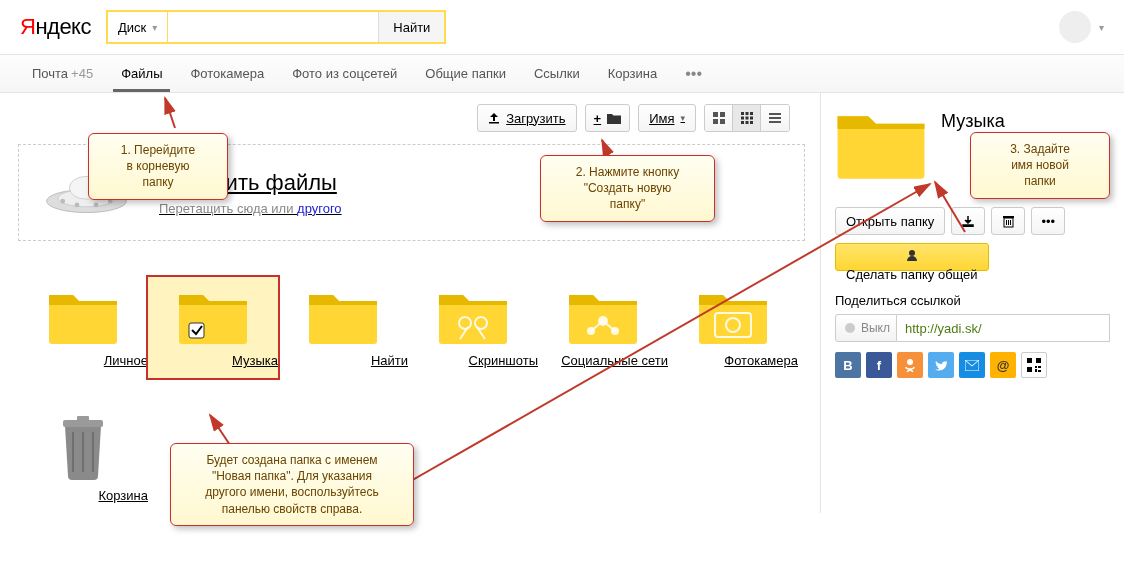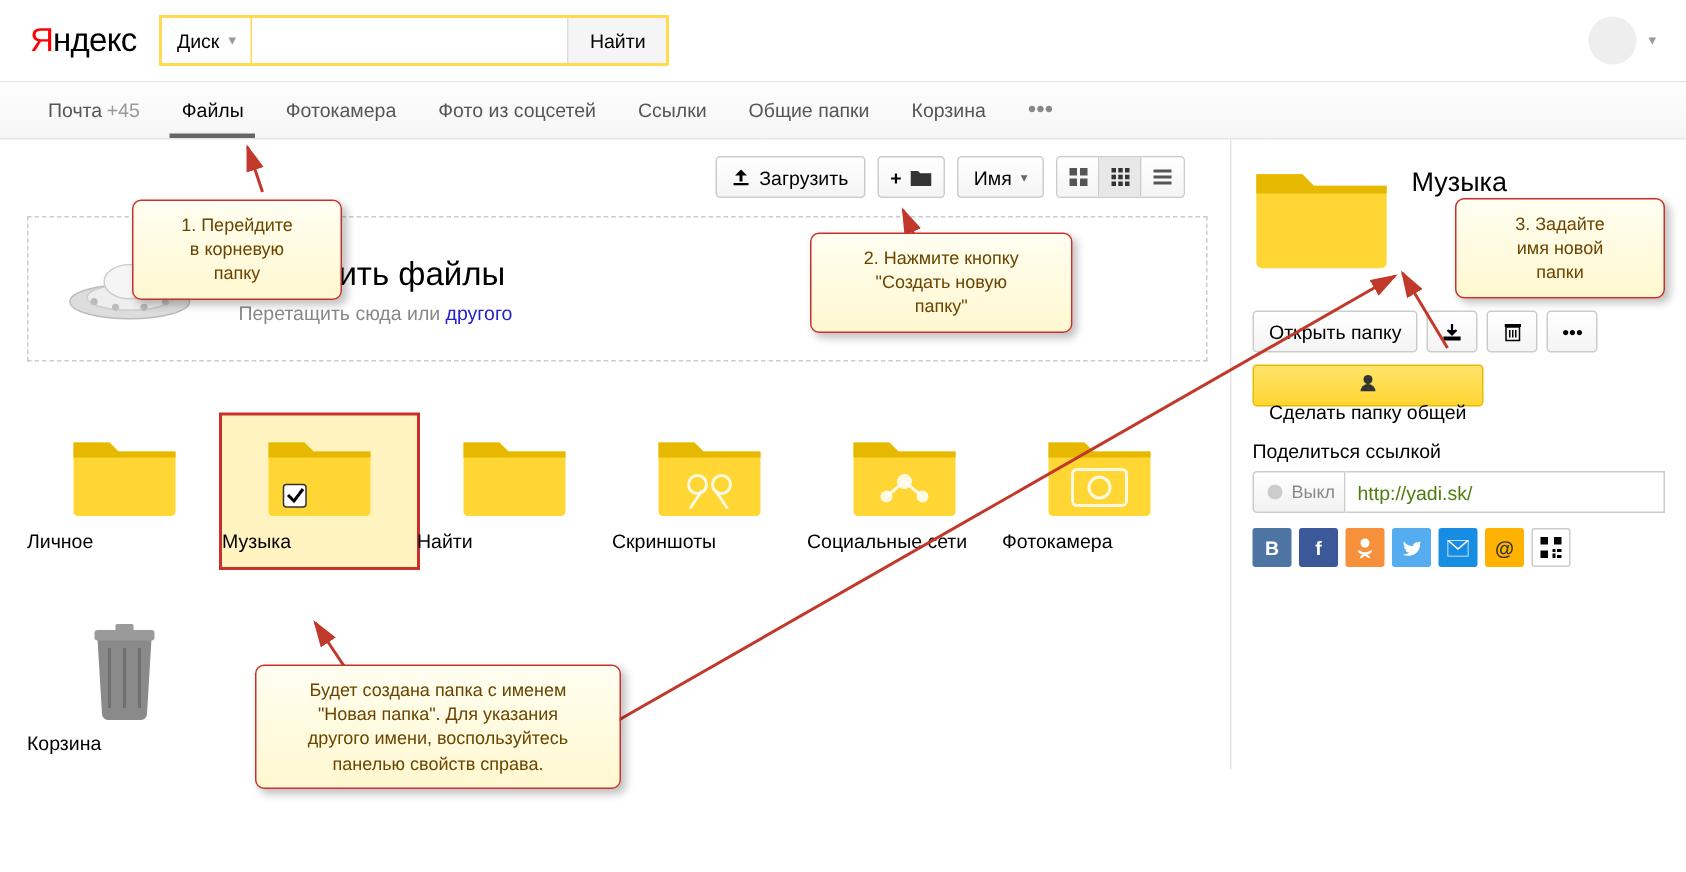--- a/index.html
+++ b/index.html
@@ -21,29 +21,29 @@
   .mail-count { color:#999; margin-left:3px;}
   .nav-more { font-size:16px; color:#888;}
   .toolbar { display:flex; align-items:center; gap:8px; padding:11px 15px 12px 0; justify-content:flex-end;}
   .btn { display:inline-flex; align-items:center; gap:6px; background:linear-gradient(#fff,#f4f4f4); border:1px solid #ccc; border-radius:3px; padding:5px 10px; font-size:13px; cursor:pointer; color:#000; height:28px;}
   .btn .arr { font-size:9px; color:#666;}
   .view-group { display:flex; border:1px solid #ccc; border-radius:3px; overflow:hidden; height:28px;}
   .view-btn { width:28px; display:flex; align-items:center; justify-content:center; background:linear-gradient(#fff,#f4f4f4); border-right:1px solid #ccc; cursor:pointer;}
   .view-btn:last-child{border-right:none;}
   .view-btn.active{ background:#e8e8e8;}
   .main-area { display:flex; }
-  .left-pane { width:820px; padding:0 15px 0 18px; position:relative;}
+  .left-pane { width:820px; padding:0 15px 0 18px; position:relative;text-decoration:underline;}
   .right-pane { width:304px; border-left:1px solid #e5e5e5; padding:12px 14px;}
   .dropzone { border:1px dashed #ccc; padding:20px; display:flex; align-items:center; gap:25px;}
   .dz-icon { width:95px; height:55px;}
   .dz-text h2 { margin:0 0 5px 0; font-size:22px; font-weight:400;}
   .dz-text p { margin:0; color:#888; font-size:13px;}
   .dz-text a { color:#22c; text-decoration:none;}
   .grid { display:flex; flex-wrap:wrap; gap:0; padding-top:36px;}
-  .item { width:130px; text-align:left; padding:10px 0; cursor:pointer; position:relative;}
+  .item { width:130px; text-align:right; padding:10px 0; cursor:pointer; position:relative;}
   .item.selected { background:#fff3c0; outline:2px solid #c9302c;}
   .folder-svg{ width:72px; height:58px; display:block; margin:0 auto 8px auto;}
   .item-label { font-size:13px; color:#000;}
   .trash-svg{ width:52px; height:68px; display:block; margin:0 auto 6px auto;}
   .callout { position:absolute; background:linear-gradient(#fffef1,#fff8d0); border:1px solid #c9302c; border-radius:6px; padding:8px 28px; font-size:12px; color:#6b4400; text-align:center; box-shadow:3px 3px 6px rgba(0,0,0,.25); z-index:10; line-height:1.35;}
   .right-folder { display:flex; gap:14px; align-items:flex-start;}
   .right-folder .folder-svg { width:92px; height:76px; margin:0;}
   .right-title { font-size:18px; margin:6px 0 2px 0;}
   .action-row { display:flex; gap:6px; margin-top:26px;}
   .small-btn { width:34px; padding:0; justify-content:center;}
@@ -87,24 +87,24 @@
   <div class="nav-item active">
       <span>Файлы</span>
     </div>
   <div class="nav-item">
       <span>Фотокамера</span>
     </div>
   <div class="nav-item">
       <span>Фото из соцсетей</span>
     </div>
   <div class="nav-item">
+      <span>Общие папки</span>
+    </div>
+  <div class="nav-item">
       <span>Ссылки</span>
-    </div>
-  <div class="nav-item">
-      <span>Общие папки</span>
     </div>
   <div class="nav-item">
       <span>Корзина</span>
     </div>
   <div class="nav-item nav-more">
       <span>•••</span>
     </div>
 </div>
 
 <div class="main-area">

